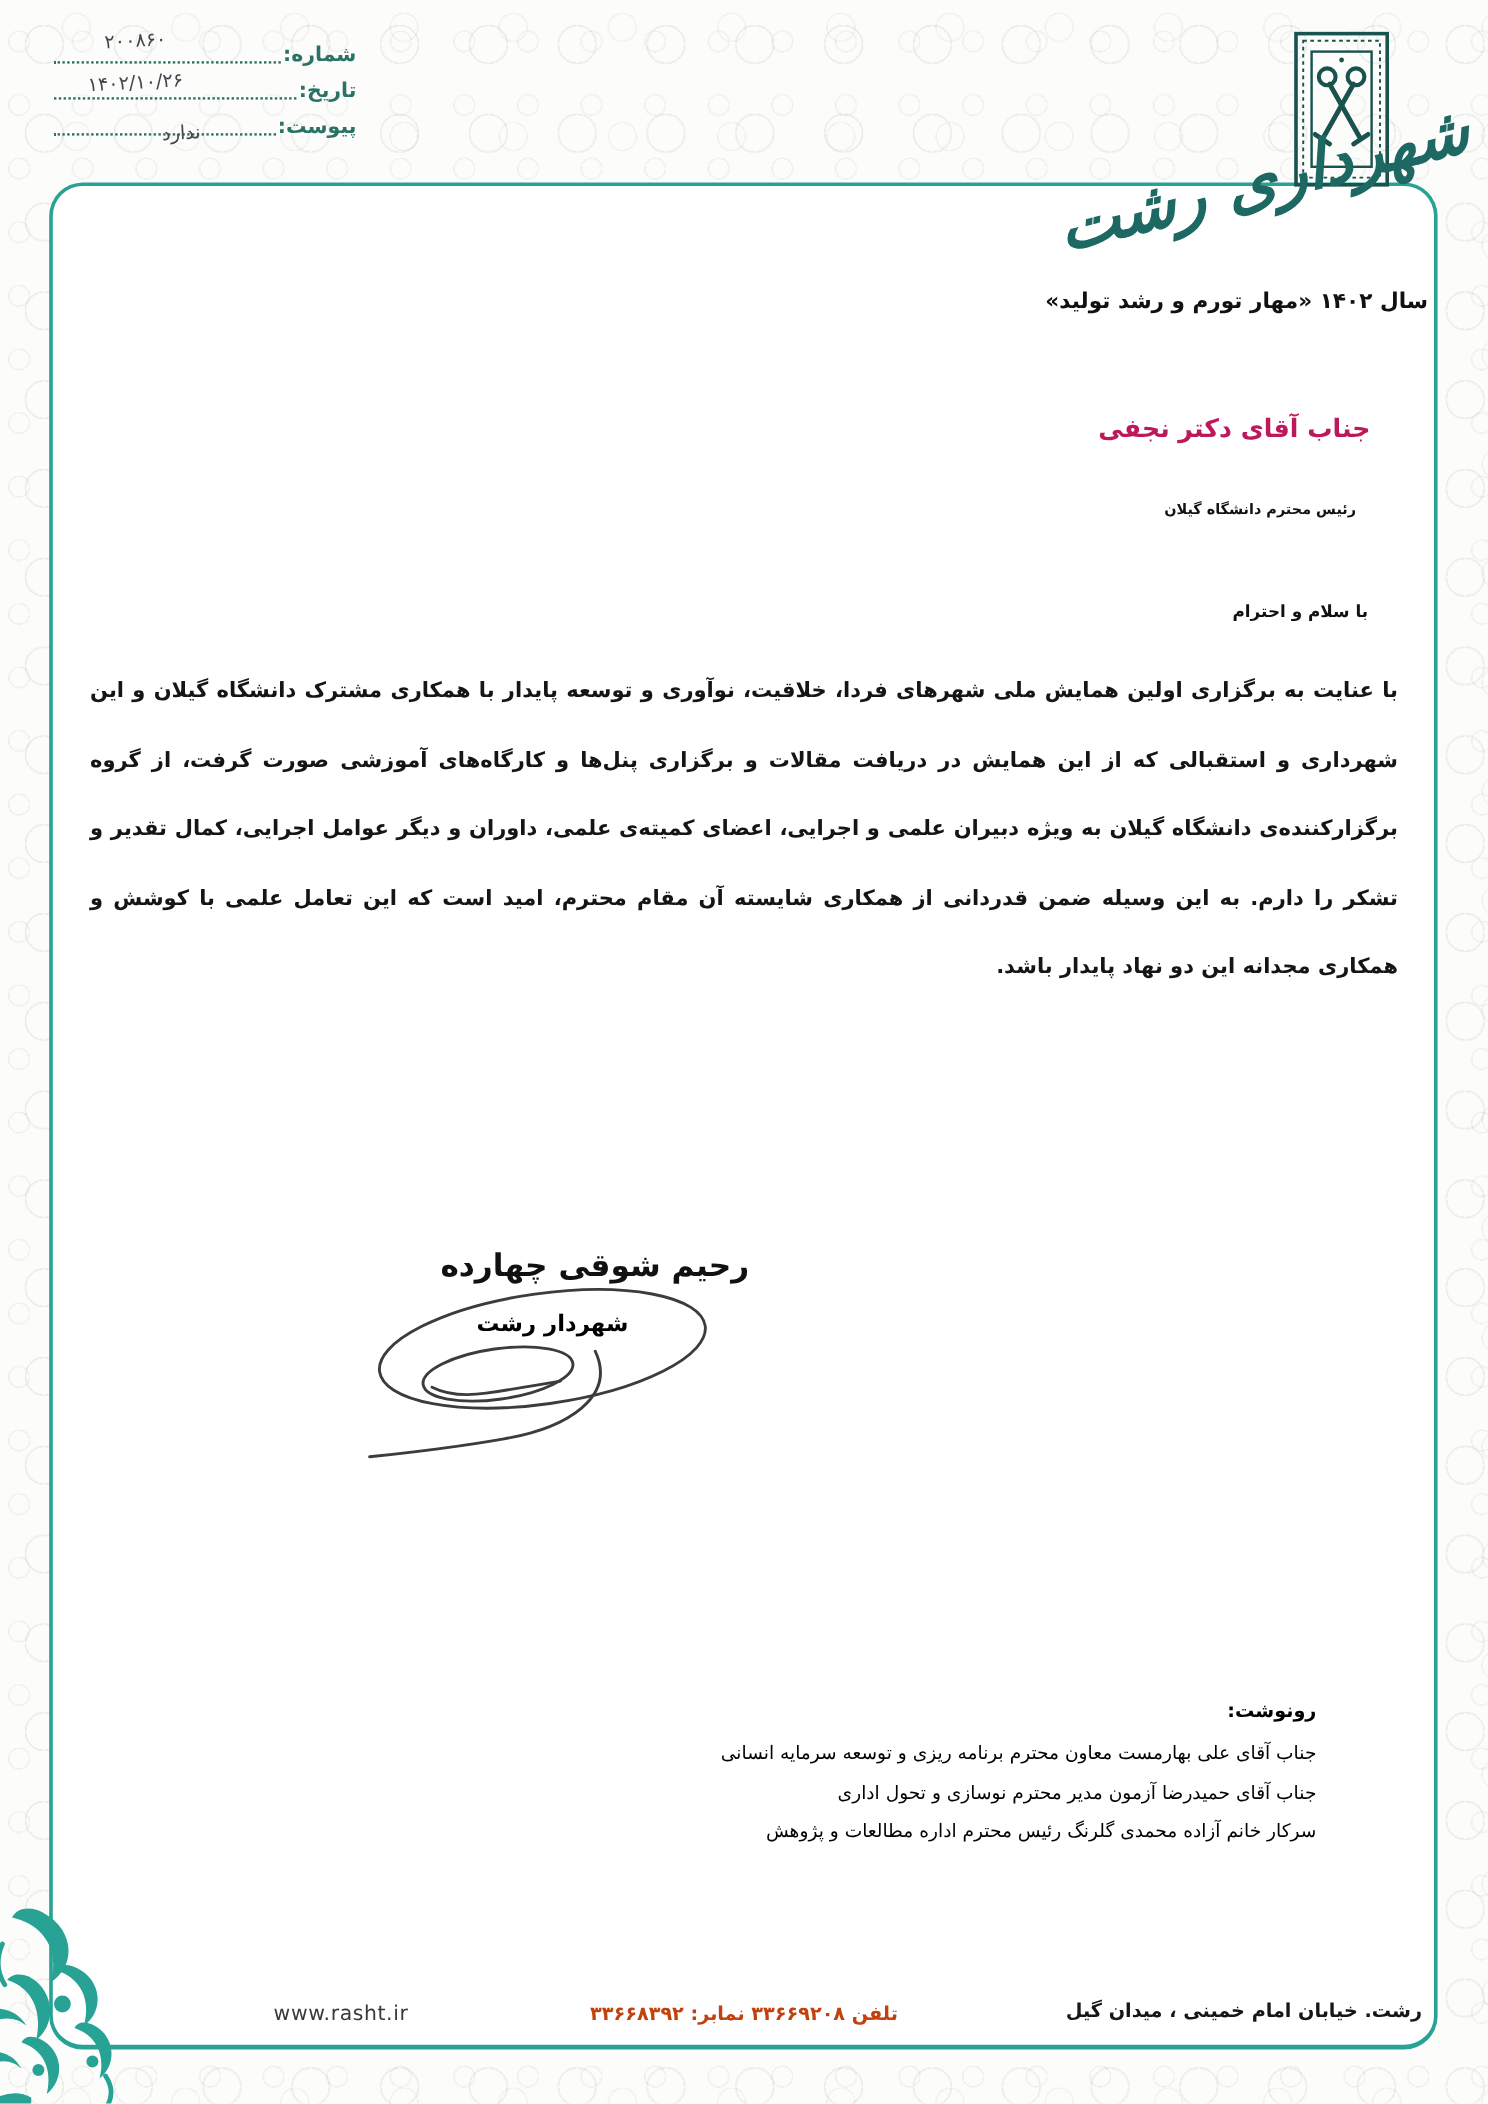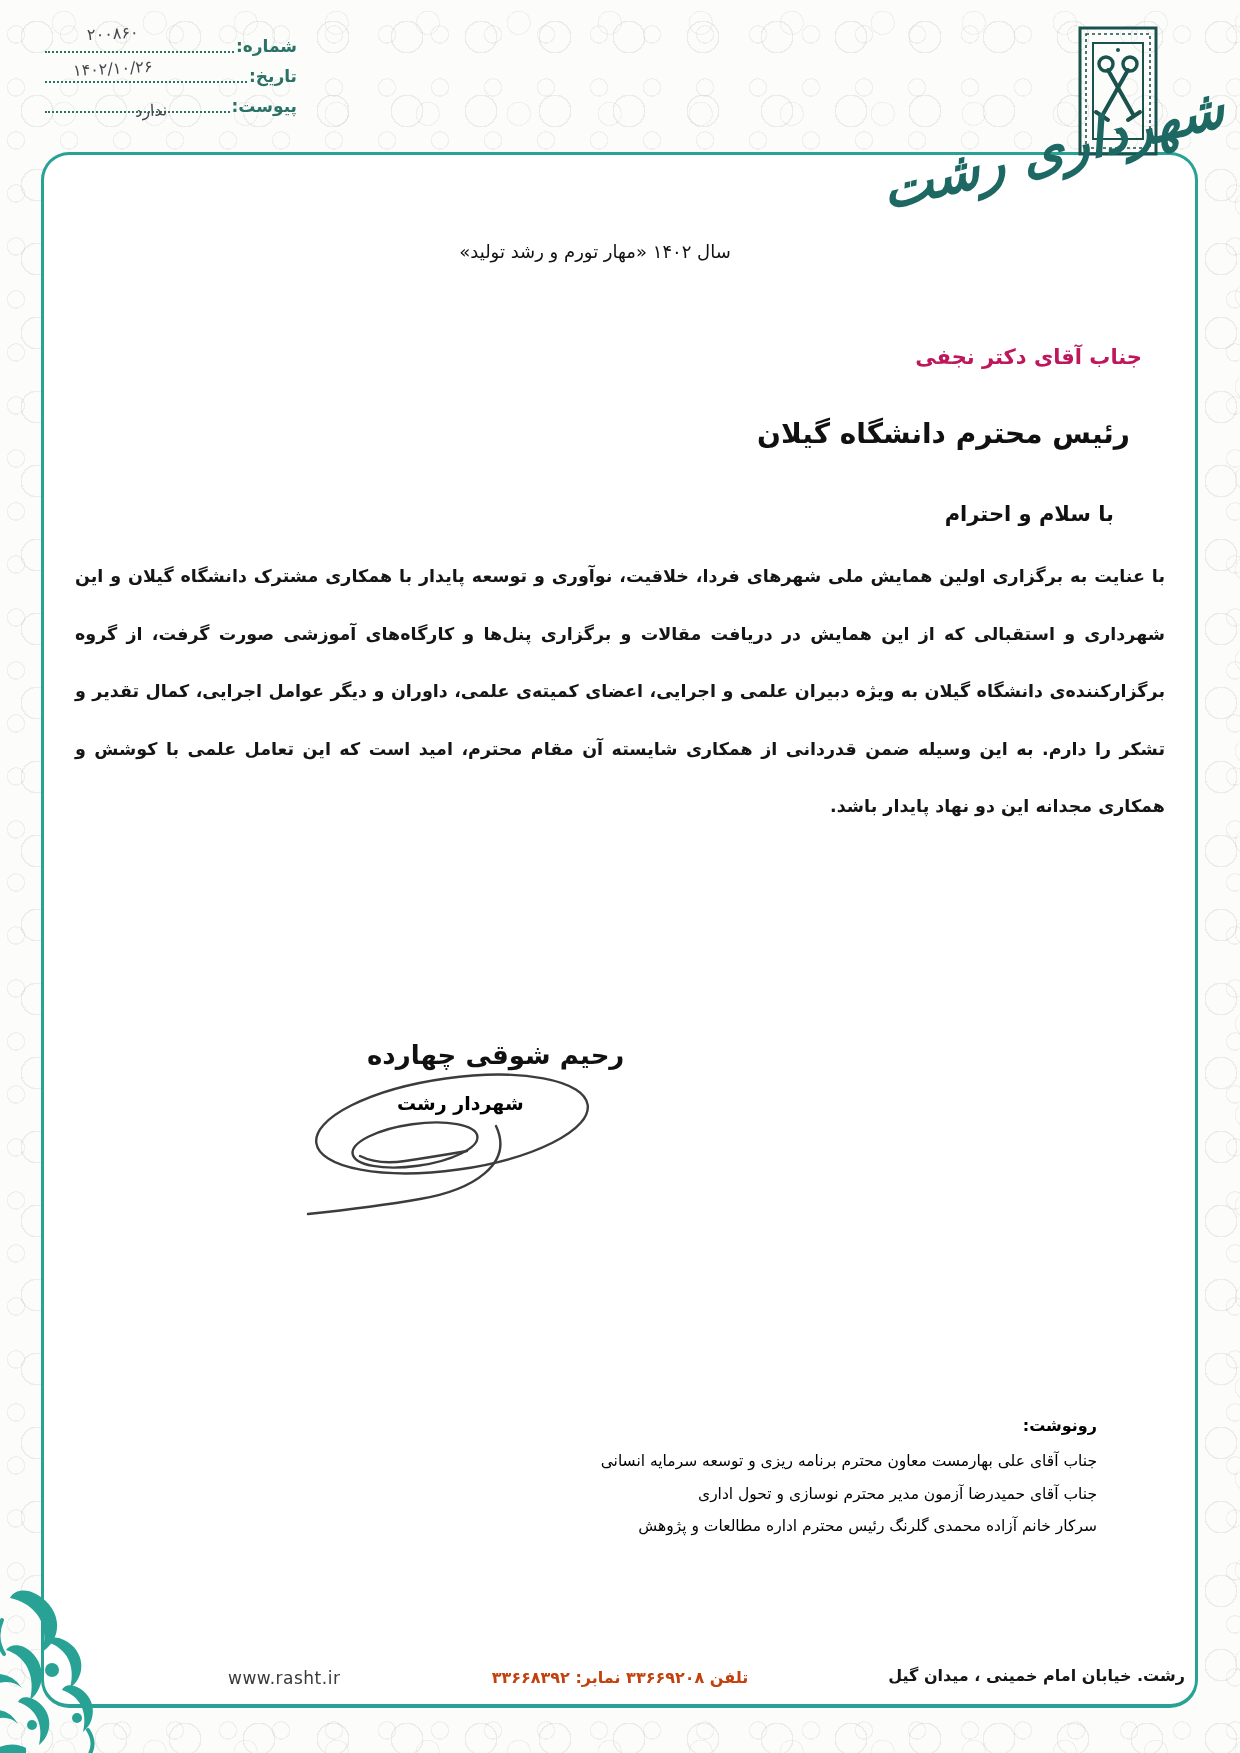--- a/index.html
+++ b/index.html
@@ -37,24 +37,24 @@
   
   .seal{left:1078px;top:26px;z-index:3;}
   .calligraphy{
     left:852px;top:108px;width:400px;text-align:center;direction:rtl;
     transform:rotate(-14deg) skewX(-4deg);transform-origin:60% 50%;
     font-size:54px;font-weight:bold;color:#1d6862;z-index:3;white-space:nowrap;
     font-style:italic;
   }
   
   .besmele{top:190px;left:0;width:1240px;text-align:center;font-size:19px;font-weight:bold;color:#111;direction:rtl;}
-  .slogan{top:241px;left:0;width:1190px;text-align:center;font-size:18px;font-weight:normal;color:#111;direction:rtl;}
+  .slogan{top:241px;left:0;width:1190px;text-align:right;font-size:18px;font-weight:bold;color:#111;direction:rtl;}
   .recipient1{top:345px;right:98px;font-size:21px;font-weight:bold;color:#be185d;direction:rtl;}
-  .recipient2{top:417px;right:110px;font-size:28px;font-weight:bold;color:#111;direction:rtl;}
-  .salutation{top:502px;right:126px;font-size:21px;font-weight:bold;color:#111;direction:rtl;}
+  .recipient2{top:417px;right:110px;font-size:12px;font-weight:bold;color:#111;direction:rtl;}
+  .salutation{top:502px;right:100px;font-size:14px;font-weight:bold;color:#111;direction:rtl;}
   .body-text{
     top:548px;right:75px;left:75px;direction:rtl;text-align:justify;
     font-size:17.5px;font-weight:bold;color:#151515;line-height:57.5px;
   }
   
   .sig-name{top:1040px;left:367px;font-size:26px;font-weight:bold;color:#111;direction:rtl;}
   .sig-title{top:1092px;left:397px;font-size:19px;font-weight:bold;color:#000000;direction:rtl;}
   .sig-scribble{left:268px;top:1068px;z-index:2;}
   
   .cc{top:1416px;right:143px;direction:rtl;text-align:right;color:#000000;}

